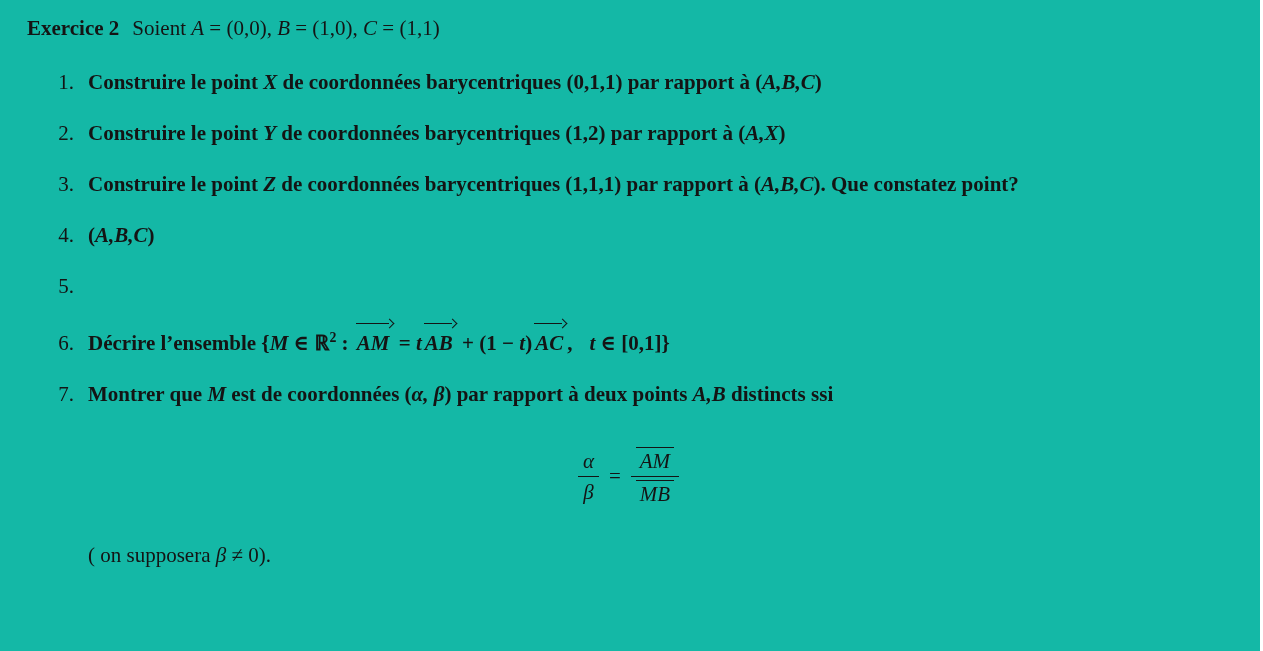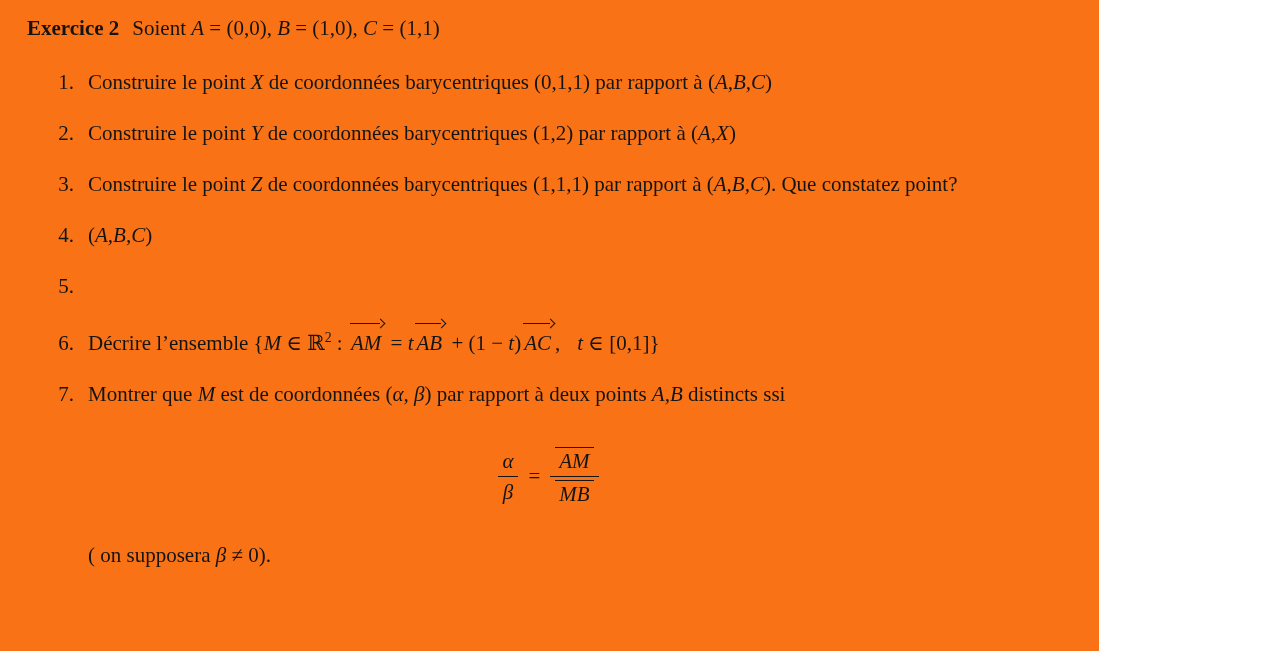--- a/index.html
+++ b/index.html
@@ -1,36 +1,36 @@
 <!DOCTYPE html>
 <html><head>
 <meta charset="utf-8">
 <style>
   * { margin: 0; padding: 0; box-sizing: border-box; }
   html, body { background: #ffffff; }
   .page {
     position: relative;
-    width: 1099px;
+    width: 1260px;
     height: 651px;
-    background: #f97316;
+    background: #14b8a6;
     color: #141414;
     font-family: "Liberation Serif", "DejaVu Serif", serif;
     font-size: 21px;
     padding: 13px 30px 20px 27px;
     overflow: hidden;
   }
   .header { line-height: 30px; white-space: nowrap; }
   .bold { font-weight: bold; margin-right: 13px; }
   .it { font-style: italic; }
   .list { margin-top: 24px; }
   .item { display: flex; margin-bottom: 20px; }
   .item.vecspace { margin-top: 26px; }
   .num { flex: 0 0 47px; text-align: right; margin-right: 14px; line-height: 31px; }
   .itext { line-height: 31px; }
-  .line { white-space: nowrap; }
+  .line { white-space: nowrap; font-weight: bold; }
   .sup { font-size: 0.66em; vertical-align: super; line-height: 0; }
   .qgap { margin-left: 17px; }
   .vec { font-style: italic; position: relative; display: inline-block; padding: 0 3px 0 2px; margin: 0 1px; }
   .vec::before {
     content: ""; position: absolute; left: 1px; right: 4px; top: -5px;
     border-top: 1.4px solid #141414;
   }
   .vec::after {
     content: ""; position: absolute; right: 0; top: -8px;
     width: 6px; height: 6px;

